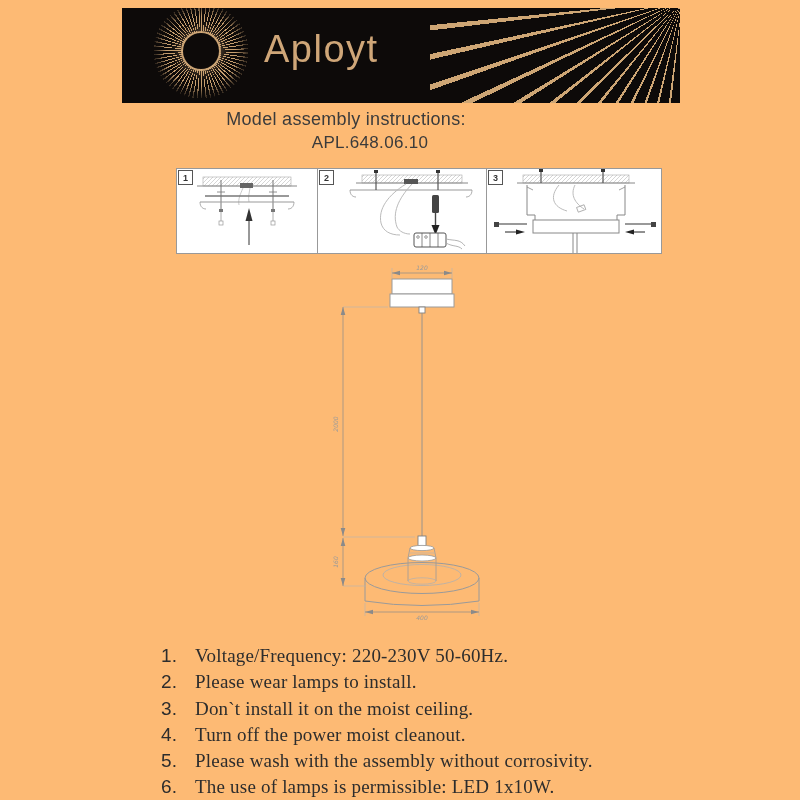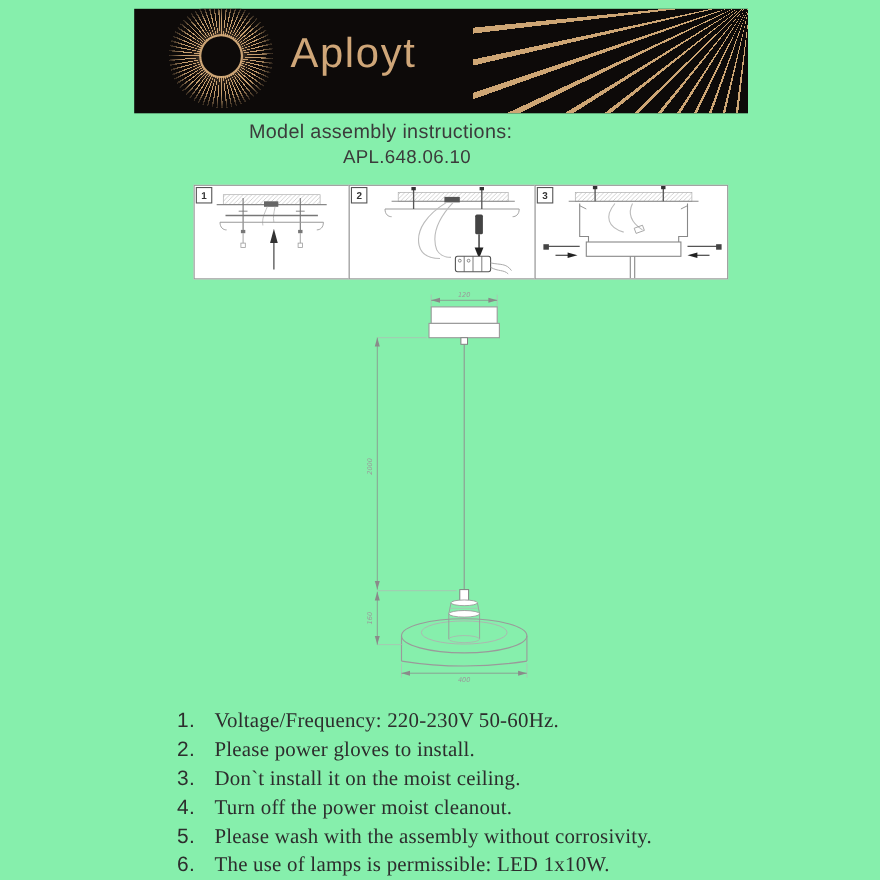--- a/index.html
+++ b/index.html
@@ -1,16 +1,16 @@
 <!DOCTYPE html>
 <html><head>
 <meta charset="utf-8">
 <style>
   html,body{margin:0;padding:0;background:#fff;}
-  #page{position:relative;width:800px;height:800px;background:#86efac;overflow:hidden;
+  #page{position:relative;width:800px;height:800px;background:#fdba74;overflow:hidden;
         font-family:"Liberation Sans",sans-serif;color:#2f2f2f;}
 
   
   .banner{position:absolute;left:122px;top:8px;width:558px;height:95px;background:#0d0a09;overflow:hidden;}
   .logo-burst{position:absolute;left:32px;top:-4px;width:94px;height:94px;border-radius:50%;
       background:repeating-conic-gradient(rgba(209,167,117,.95) 0deg 1.6deg, rgba(13,10,9,0) 1.6deg 5.4deg);}
   .logo-burst::after{content:"";position:absolute;inset:0;border-radius:50%;
       background:radial-gradient(circle, rgba(13,10,9,0) 52%, #0d0a09 74%);}
   .logo-center{position:absolute;left:61px;top:25px;width:36px;height:36px;border-radius:50%;background:#0d0a09;
       box-shadow:0 0 0 2px rgba(214,173,123,.9), 0 0 12px 5px rgba(214,173,123,.35);}
@@ -211,21 +211,21 @@
     <text class="dimtxt" x="112" y="360" text-anchor="middle">400</text>
   </svg>
 
   <div class="instructions">
     <div class="inst-row">
       <span class="inst-num">1.</span>
       <span class="inst-text">Voltage/Frequency: 220-230V 50-60Hz.</span>
     </div>
     <div class="inst-row">
       <span class="inst-num">2.</span>
-      <span class="inst-text">Please power gloves to install.</span>
+      <span class="inst-text">Please wear lamps to install.</span>
     </div>
     <div class="inst-row">
       <span class="inst-num">3.</span>
       <span class="inst-text">Don`t install it on the moist ceiling.</span>
     </div>
     <div class="inst-row">
       <span class="inst-num">4.</span>
       <span class="inst-text">Turn off the power moist cleanout.</span>
     </div>
     <div class="inst-row">

